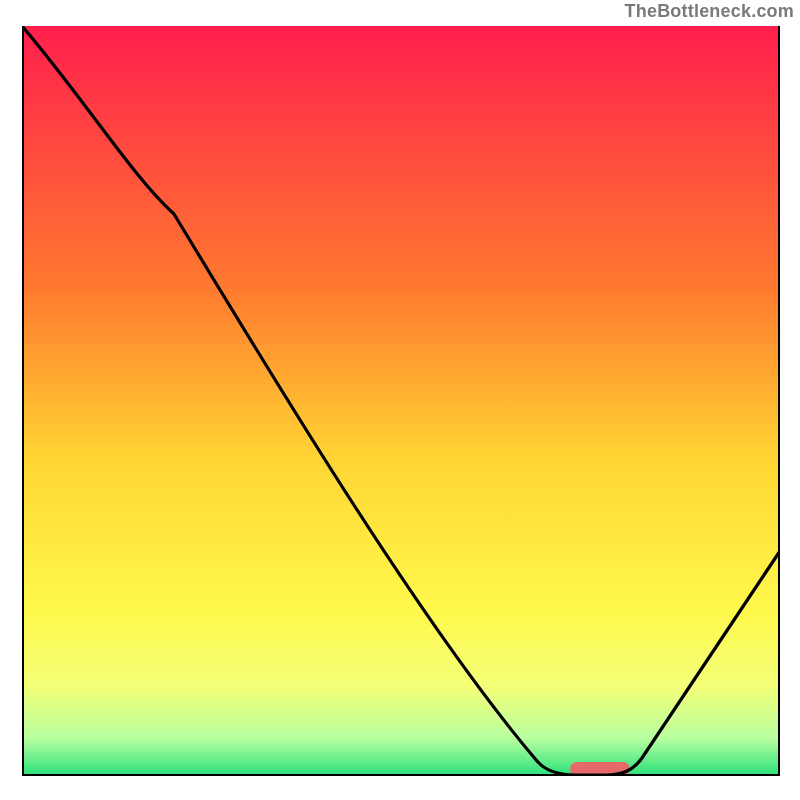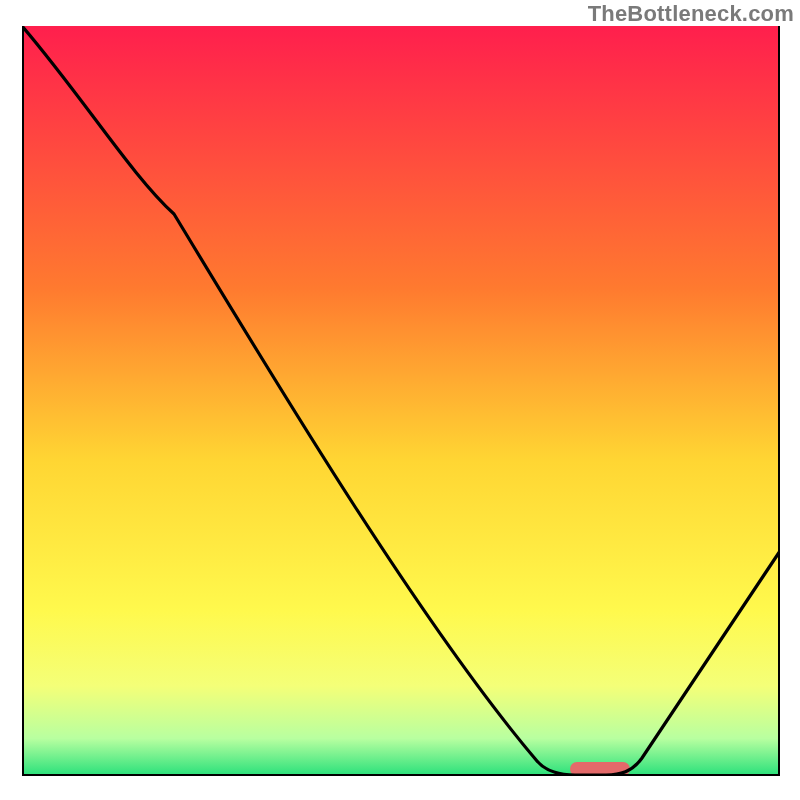--- a/index.html
+++ b/index.html
@@ -13,21 +13,21 @@
   .canvas {
     position: relative;
     width: 800px;
     height: 800px;
     background: #ffffff;
   }
   .watermark {
     position: absolute;
     top: 1px;
     right: 6px;
-    font-size: 22px;
+    font-size: 18px;
     font-weight: 600;
     color: #7a7a7a;
     letter-spacing: 0.2px;
     z-index: 10;
   }
   .plot-area {
     position: absolute;
     left: 22px;
     top: 26px;
     width: 758px;

